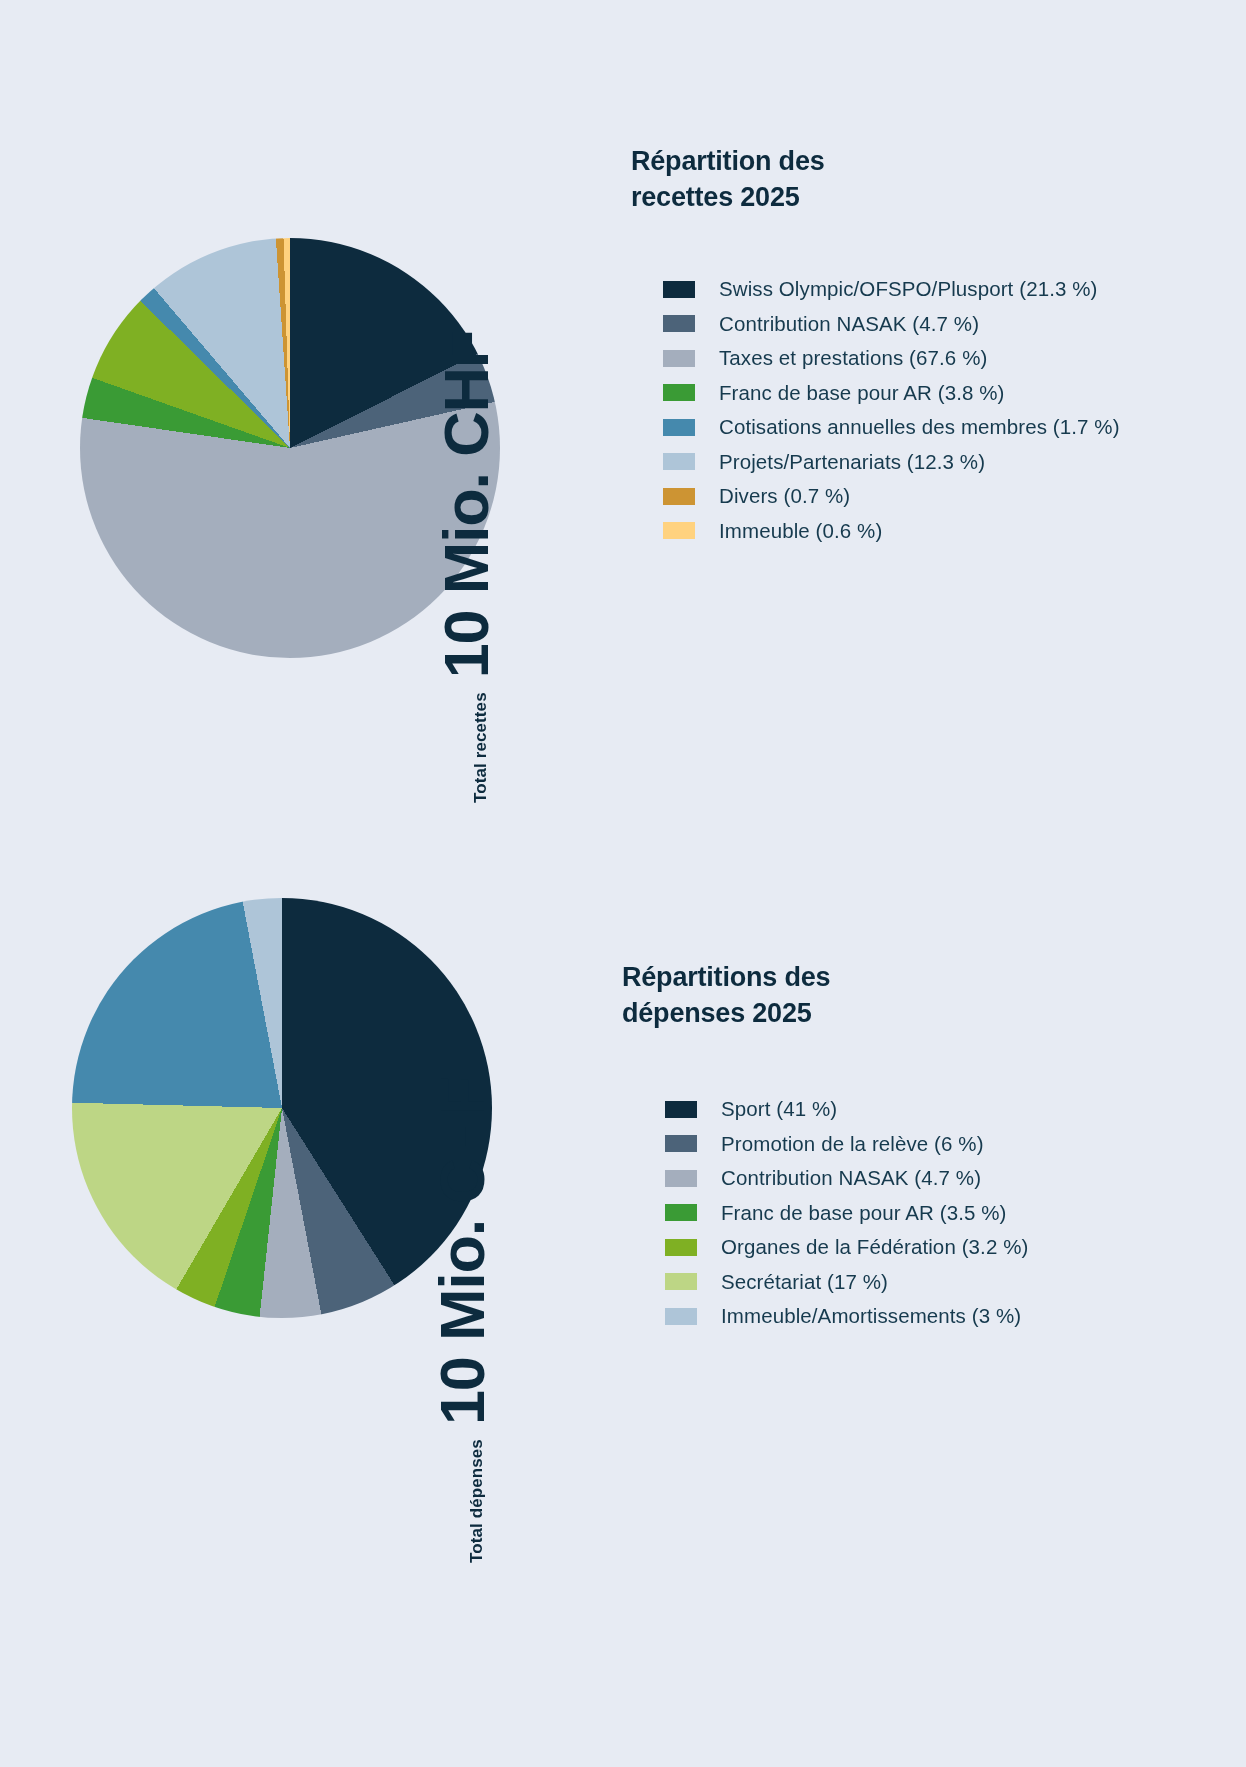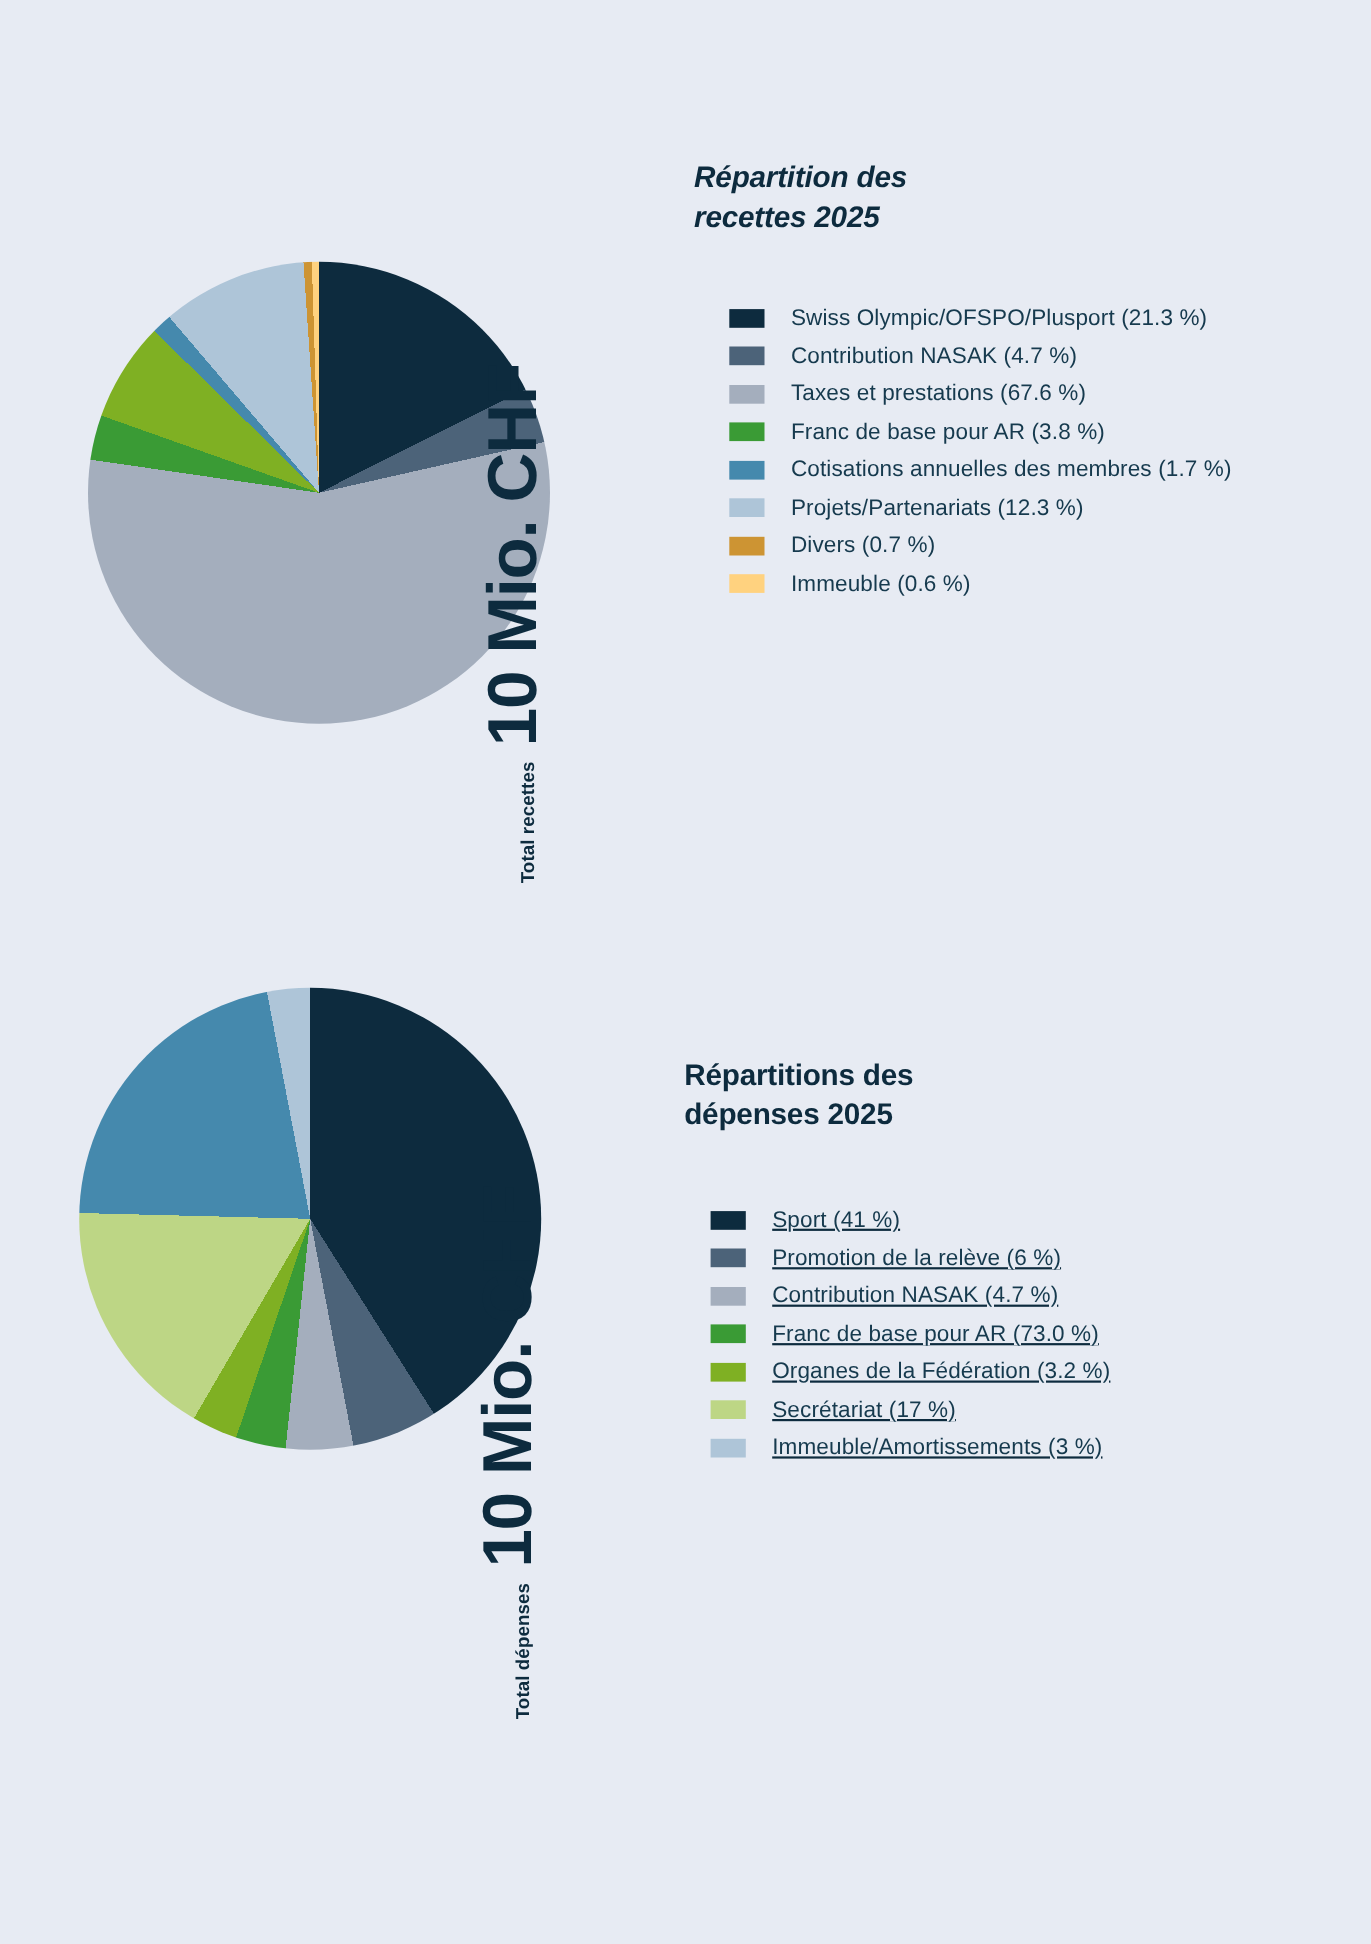--- a/index.html
+++ b/index.html
@@ -76,31 +76,31 @@
   
   .chart-title {
     position: absolute;
     font-size: 27px;
     font-weight: bold;
     line-height: 1.32;
     letter-spacing: -0.2px;
     color: #0d2b3e;
     white-space: pre-line;
   }
-  #title-recettes { left: 631px; top: 122px; font-style: italic; }
+  #title-recettes { left: 631px; top: 122px; }
   #title-depenses { left: 622px; top: 58px; }
 
   
   .legend {
     position: absolute;
     display: flex;
     flex-direction: column;
   }
   #legend-recettes { left: 631px; top: 272px; }
-  #legend-depenses { left: 614px; top: 212px; text-decoration: underline; }
+  #legend-depenses { left: 633px; top: 212px; }
 
   .legend-row {
     display: flex;
     align-items: center;
     height: 34.5px;
     margin-left: 32px;
   }
   .legend-swatch {
     width: 32px;
     height: 17px;
@@ -192,21 +192,21 @@
         <div class="legend-row">
           <span class="legend-swatch" style="background: rgb(76, 99, 121);"></span>
           <span class="legend-label">Promotion de la relève (6 %)</span>
         </div>
         <div class="legend-row">
           <span class="legend-swatch" style="background: rgb(164, 174, 189);"></span>
           <span class="legend-label">Contribution NASAK (4.7 %)</span>
         </div>
         <div class="legend-row">
           <span class="legend-swatch" style="background: rgb(58, 155, 53);"></span>
-          <span class="legend-label">Franc de base pour AR (73.0 %)</span>
+          <span class="legend-label">Franc de base pour AR (3.5 %)</span>
         </div>
         <div class="legend-row">
           <span class="legend-swatch" style="background: rgb(127, 176, 35);"></span>
           <span class="legend-label">Organes de la Fédération (3.2 %)</span>
         </div>
         <div class="legend-row">
           <span class="legend-swatch" style="background: rgb(189, 214, 133);"></span>
           <span class="legend-label">Secrétariat (17 %)</span>
         </div>
         <div class="legend-row">

